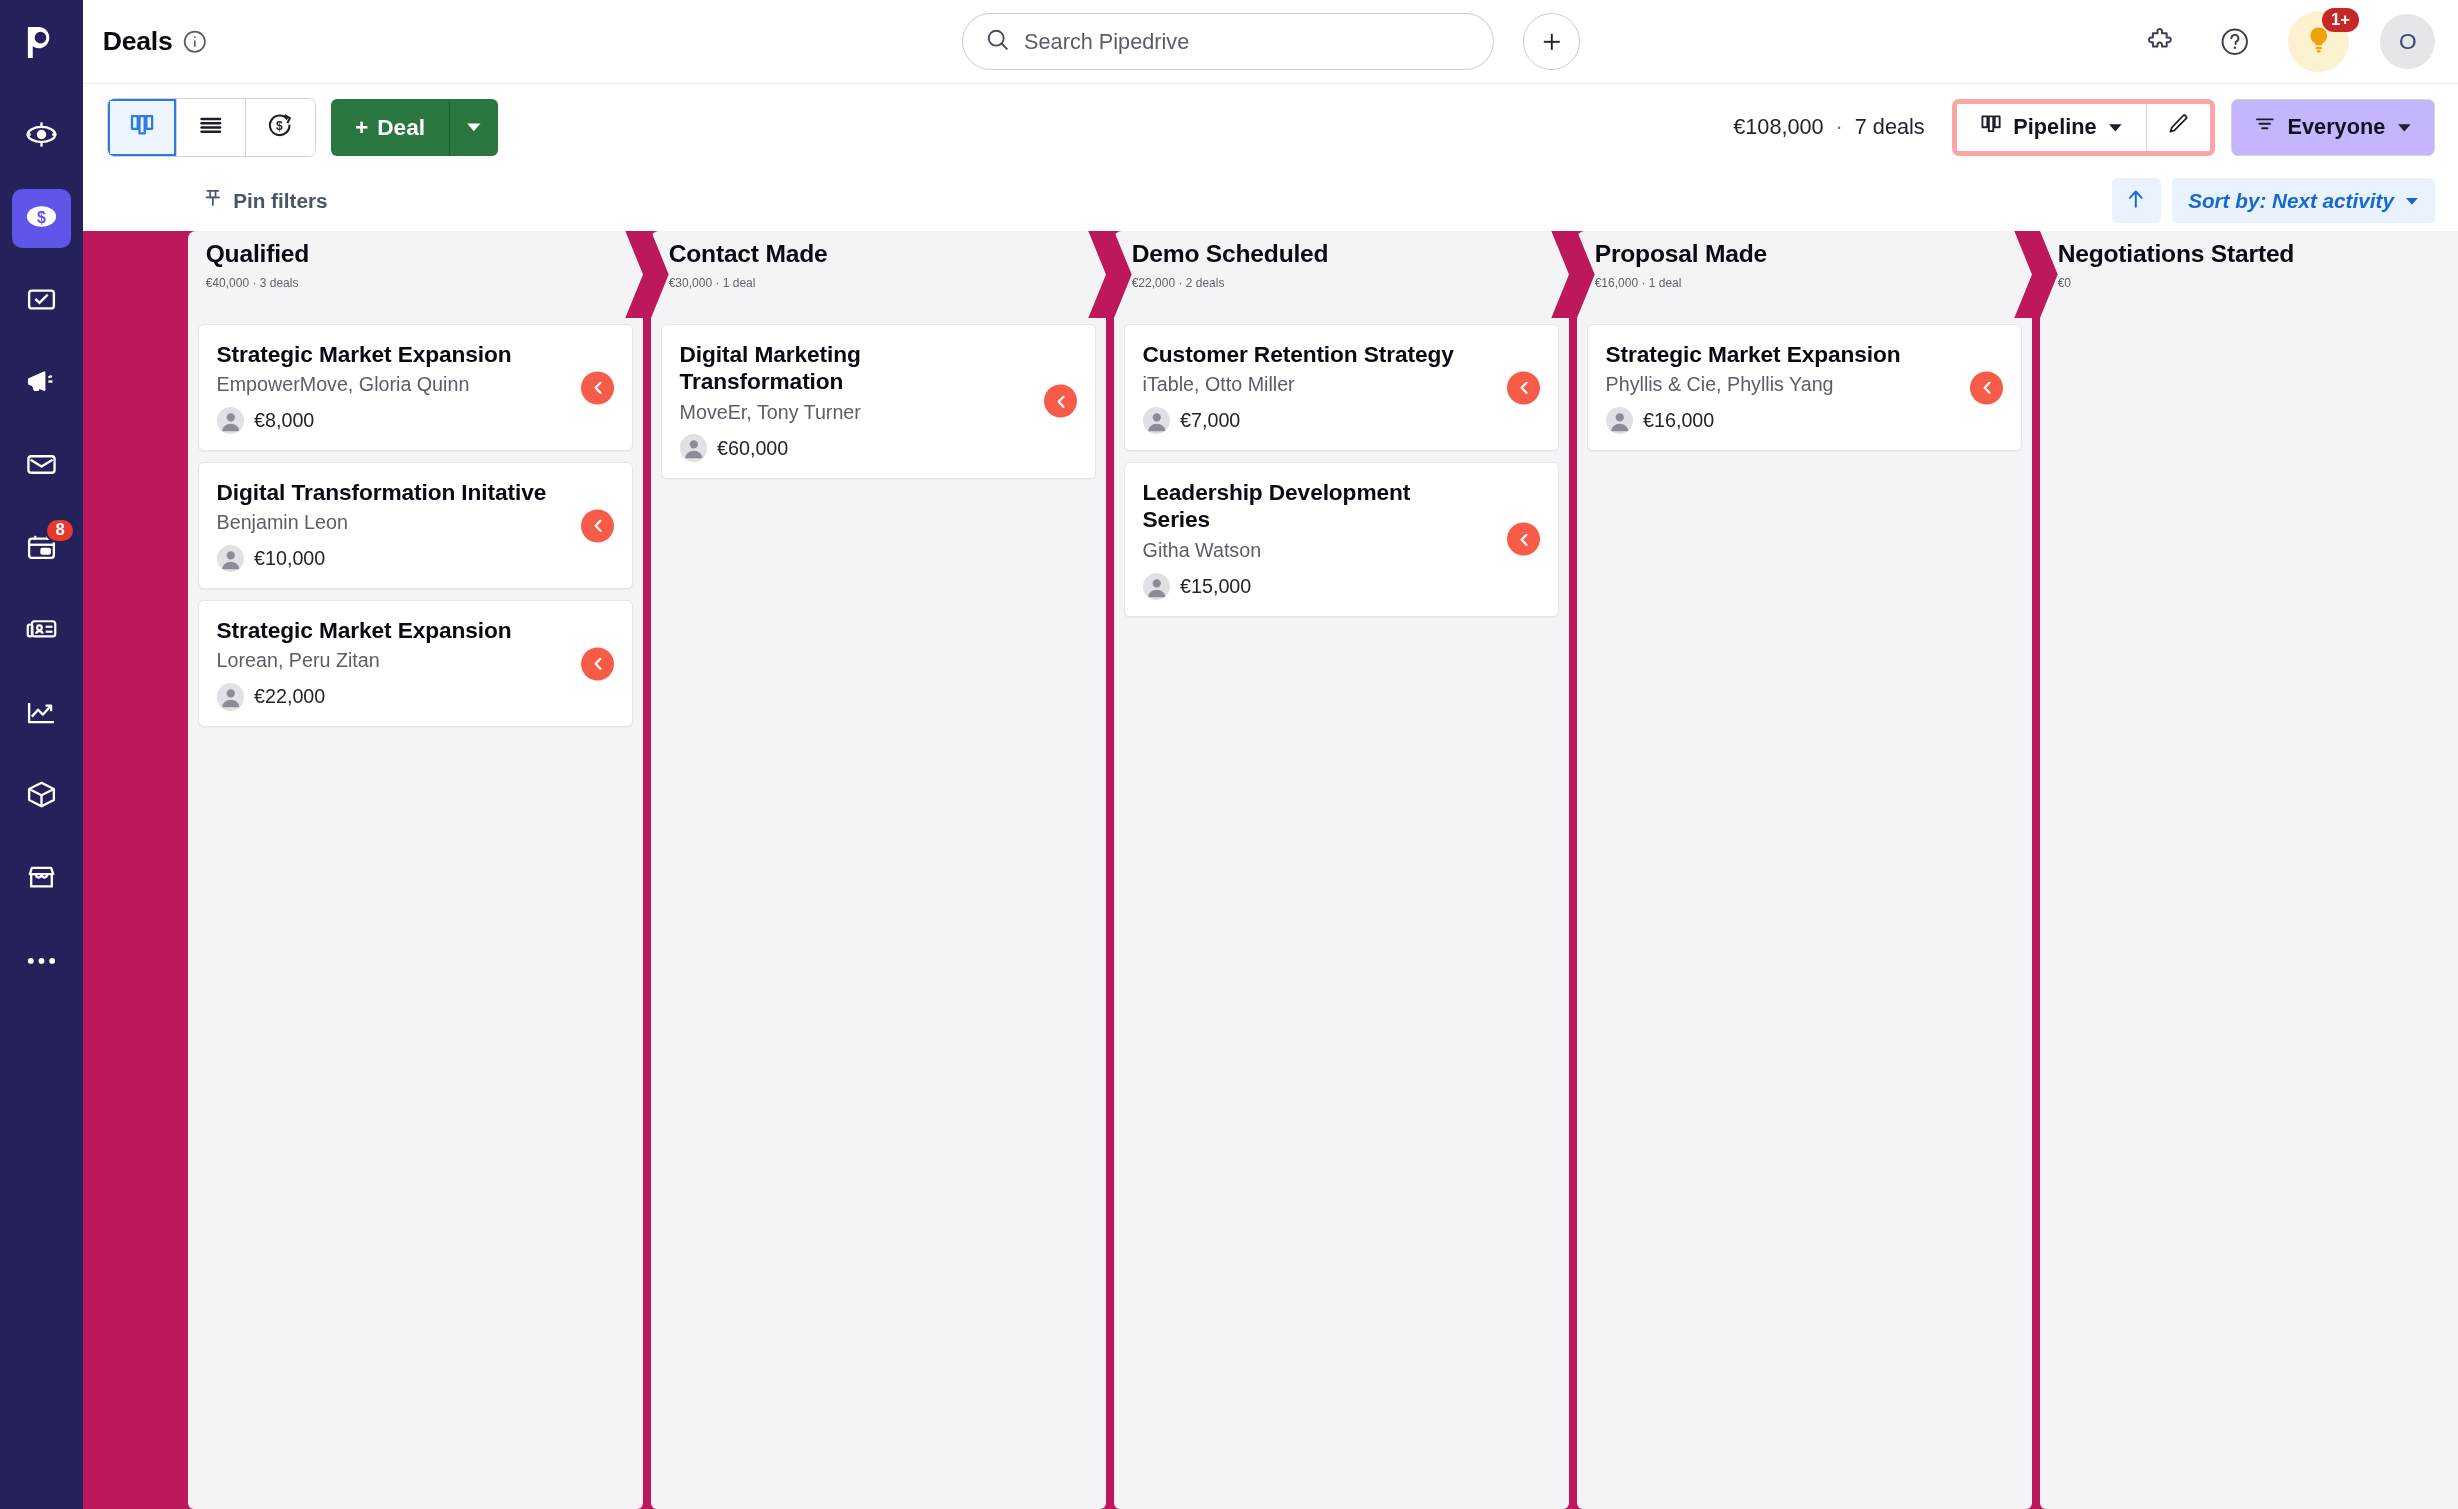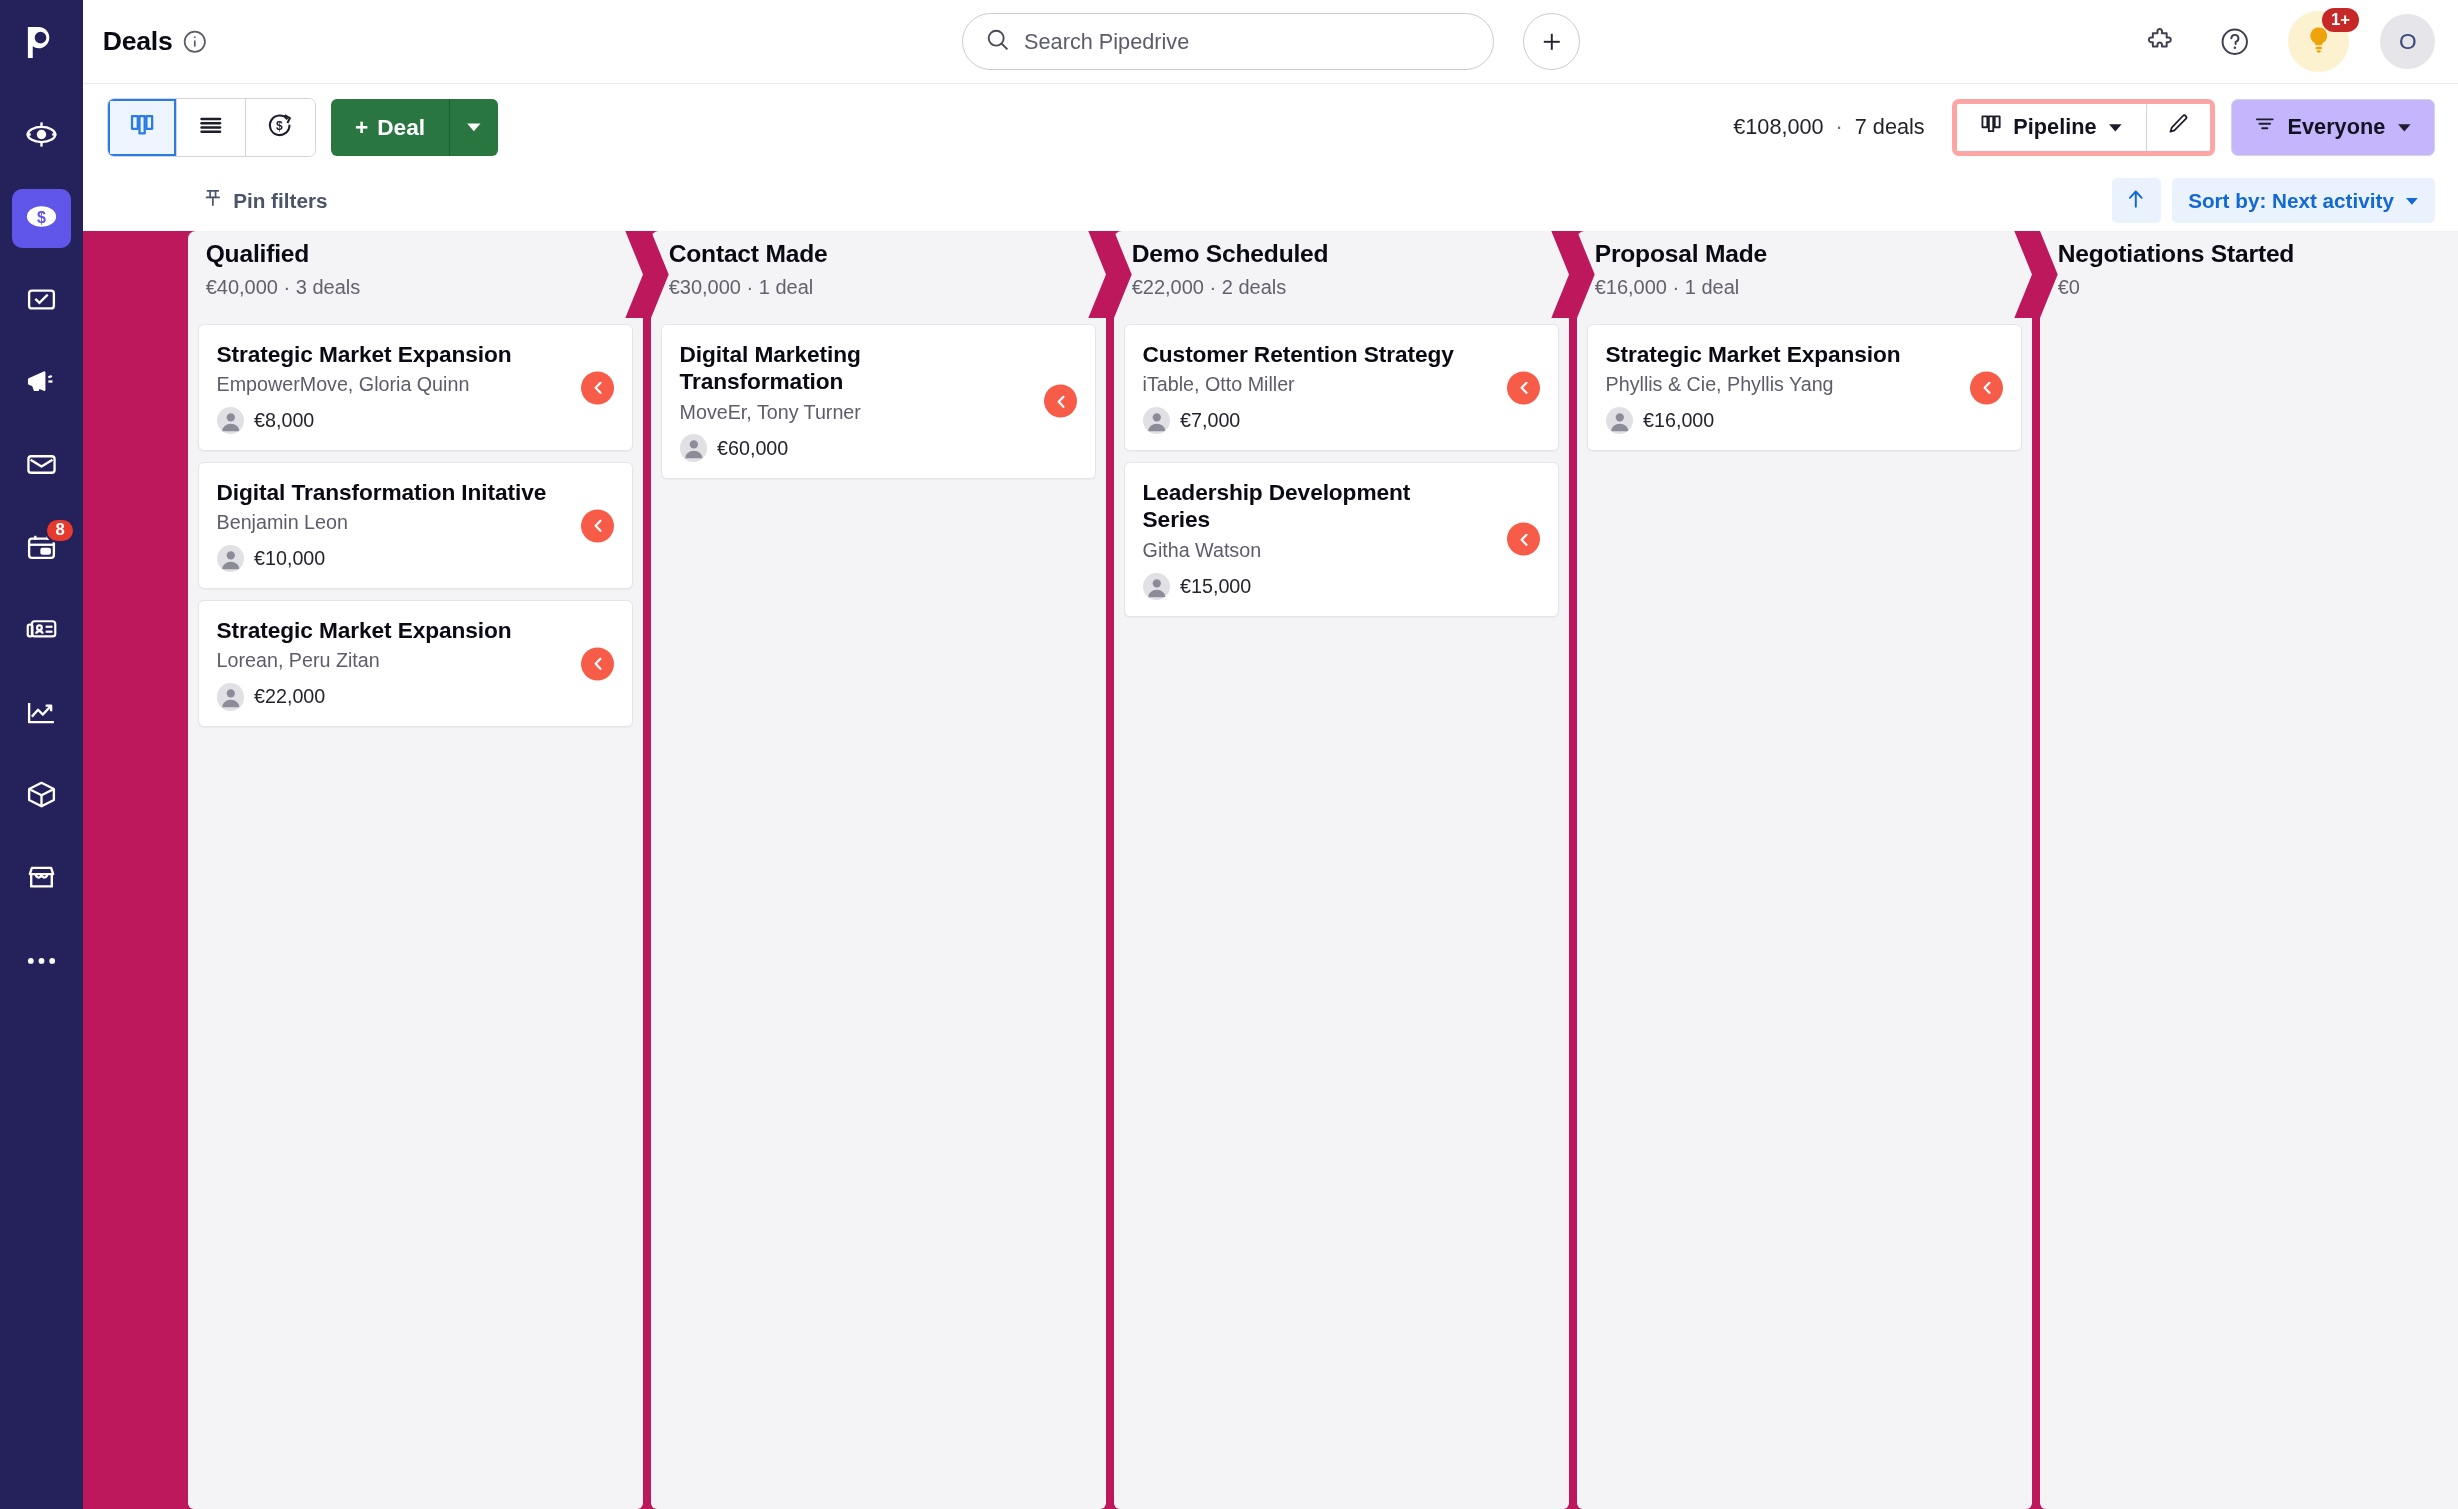--- a/index.html
+++ b/index.html
@@ -166,21 +166,21 @@
     padding-left: 95px;
   }
   .filter-right { margin-left: auto; display: flex; align-items: center; gap: 11.8px; }
   .sort-arrow {
     width: 49px; height: 45px; border-radius: 4.9px; background: #EAF2FE;
     display: flex; align-items: center; justify-content: center; cursor: pointer;
   }
   .sort-by {
     height: 45px; border-radius: 4.9px; background: #EAF2FE;
     display: flex; align-items: center; gap: 9.9px; padding: 0 15.8px;
-    font-size: 20.7px; font-weight: bold; color: #1268D4; cursor: pointer;
+    font-size: 20.7px; font-weight: bold; color: #1268D4; cursor: pointer; font-style: italic;
   }
 
   
   .board {
     flex: 1; display: flex; gap: 8px;
     padding: 0 0 0 105px; min-height: 0;
     background: #be185d;
   }
   .col { width: 455px; flex: 0 0 455px; display: flex; flex-direction: column; min-height: 0; }
   .col-head {
@@ -194,21 +194,21 @@
     clip-path: polygon(0 0, calc(100% - 17.7px) 0, 100% 50%, calc(100% - 17.7px) 100%, 0 100%);
   }
   .col:last-child .col-head {
     clip-path: polygon(0 0, 100% 0, 100% 100%, 0 100%, 17.7px 50%);
     border-radius: 0 7.9px 0 0;
   }
   .col-title {
     font-size: 24.6px; font-weight: bold; color: #0A0A14;
     letter-spacing: -0.2px; line-height: 1.25;
   }
-  .col-meta { font-size: 20px; color: #62626F; margin-top: 5.9px; }
+  .col-meta { font-size: 12px; color: #62626F; margin-top: 5.9px; }
   .col-body {
     flex: 1; background: #F4F4F6; min-height: 0;
     padding: 5.9px 9.9px 9.9px 9.9px; overflow: hidden;
     border-radius: 0 0 5.9px 5.9px;
   }
   .card {
     background: #fff; border: 1px solid #E4E4E9;
     border-radius: 5.9px; padding: 15.8px 17.7px 15.8px 17.7px;
     margin-bottom: 10.8px; position: relative; cursor: pointer;
     box-shadow: 0 1px 1px rgba(0,0,0,0.04);

